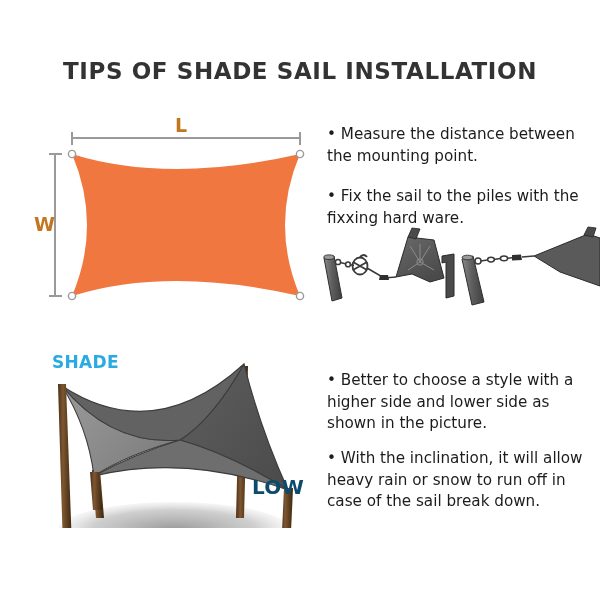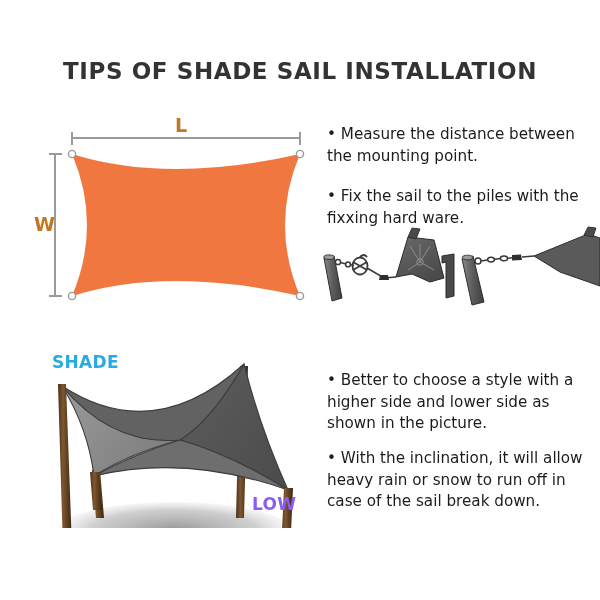--- a/index.html
+++ b/index.html
@@ -99,25 +99,25 @@
     top: 352px;
     font-family: "DejaVu Sans", sans-serif;
     font-size: 17px;
     font-weight: bold;
     color: #29ABE2;
     letter-spacing: 0.3px;
   }
   #label-LOW {
     position: absolute;
     left: 252px;
-    top: 494px;
-    font-family: "DejaVu Sans", sans-serif;
-    font-size: 17px;
-    font-weight: bold;
-    color: #8b5cf6;
+    top: 475px;
+    font-family: "DejaVu Sans", sans-serif;
+    font-size: 20px;
+    font-weight: bold;
+    color: #0c4a6e;
     letter-spacing: 0.3px;
   }
 </style>
 </head>
 <body>
 
 <div id="page">
 
   <div id="title">TIPS OF SHADE SAIL INSTALLATION</div>
 

